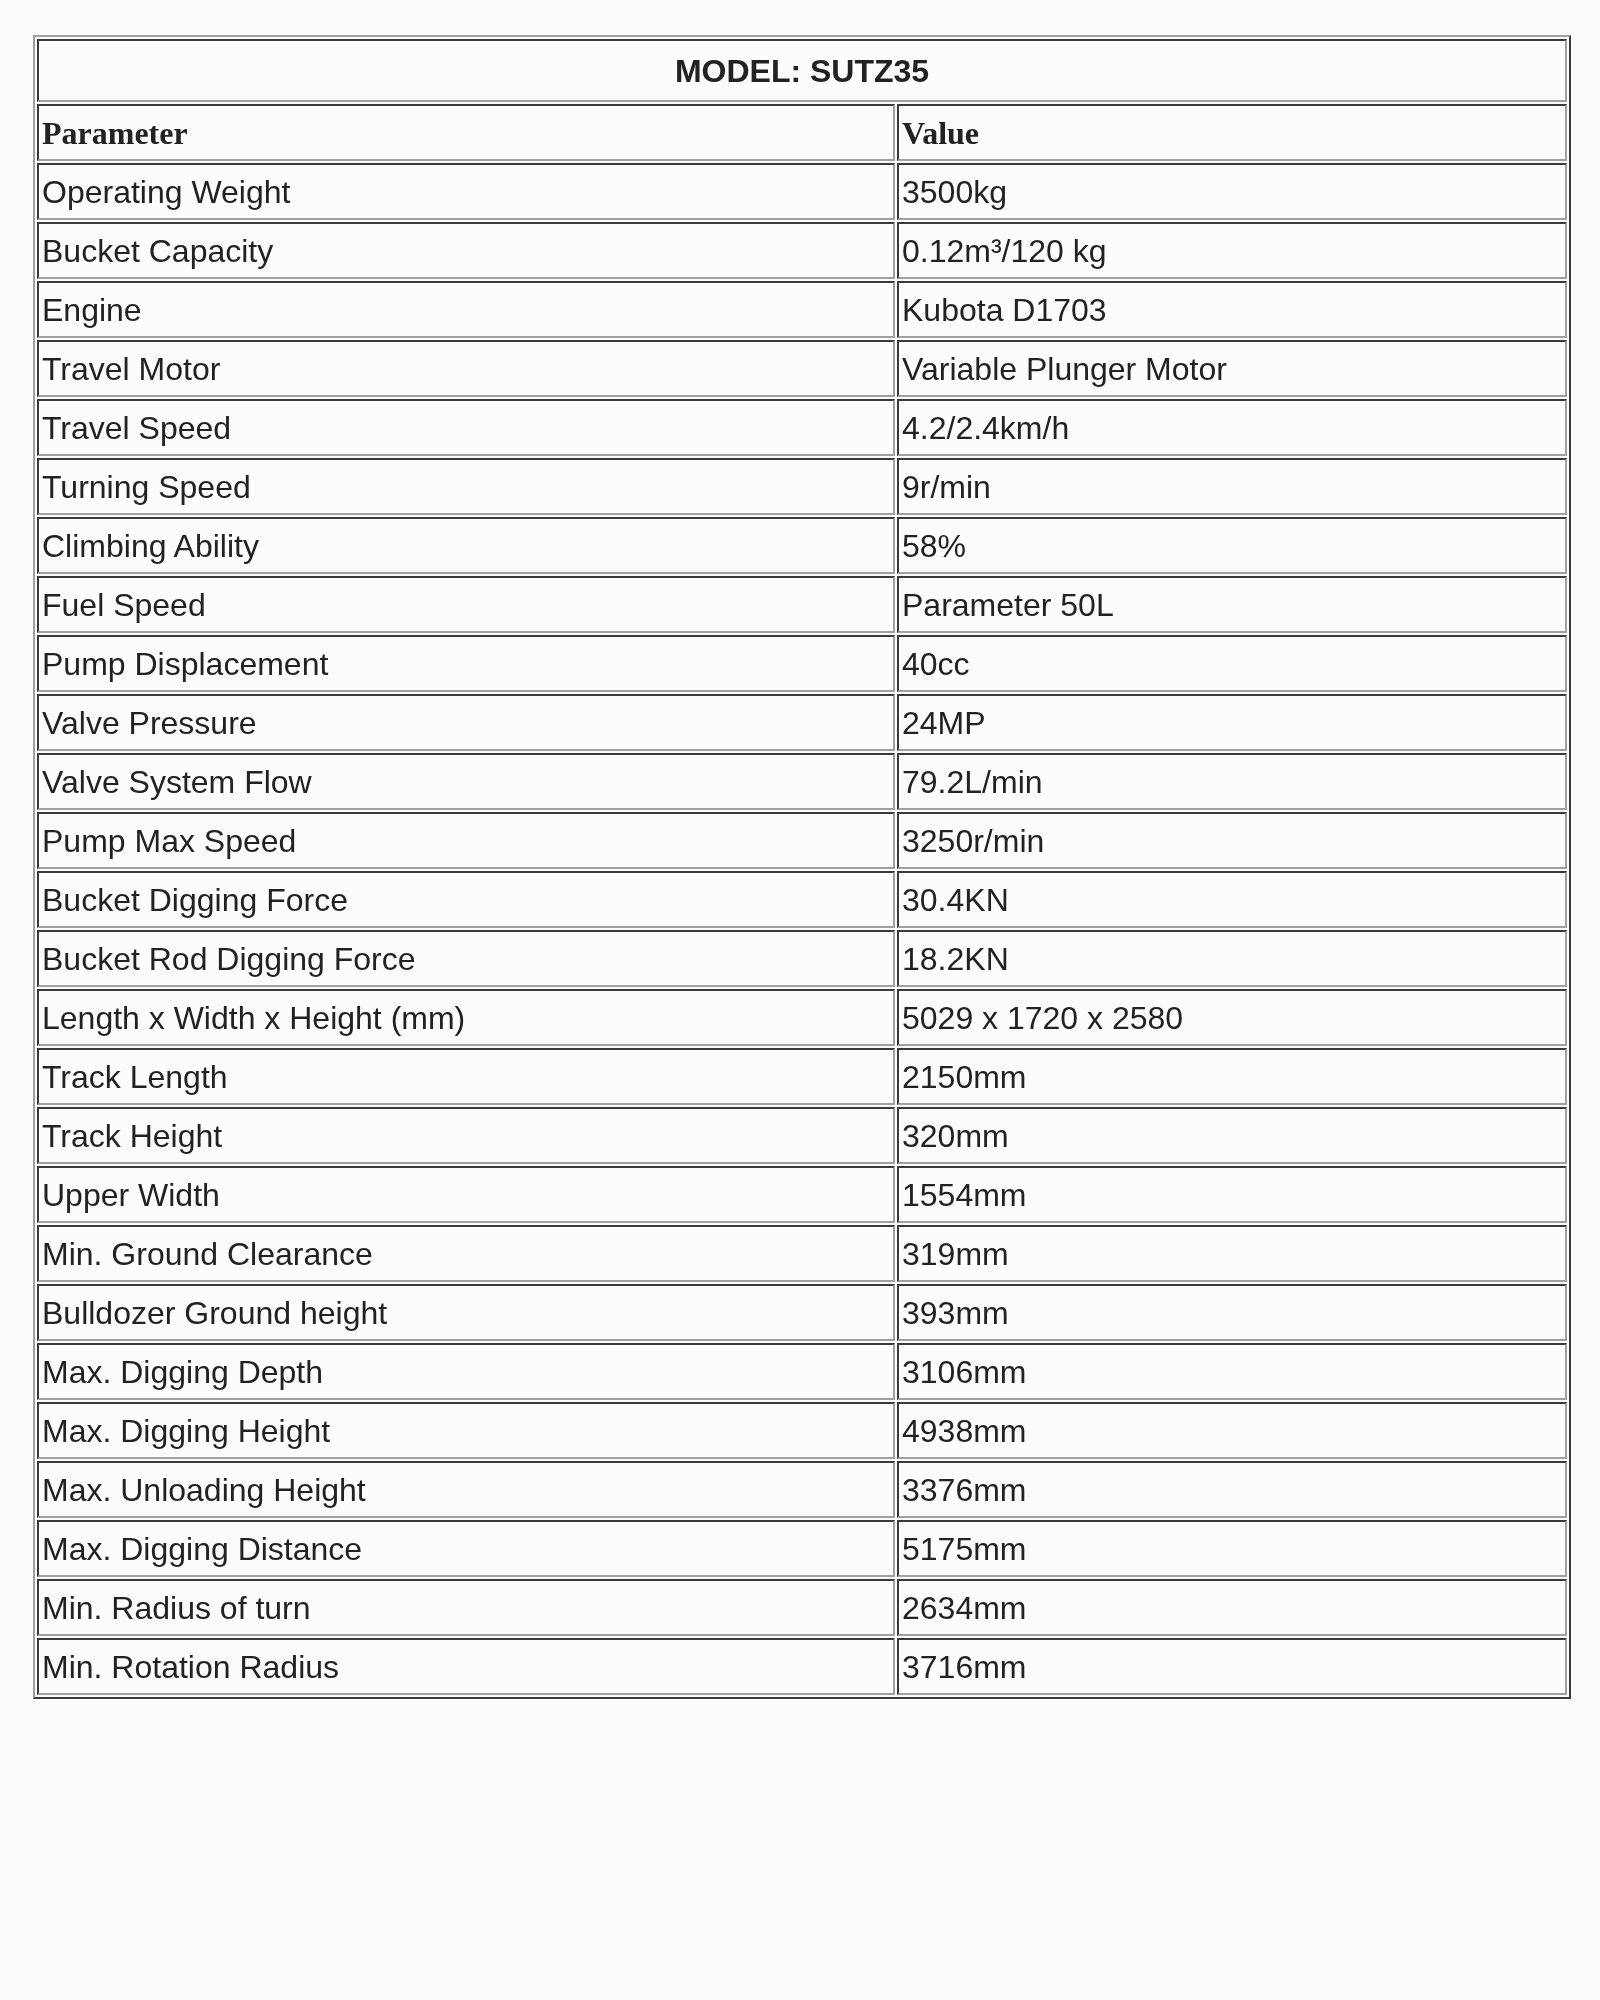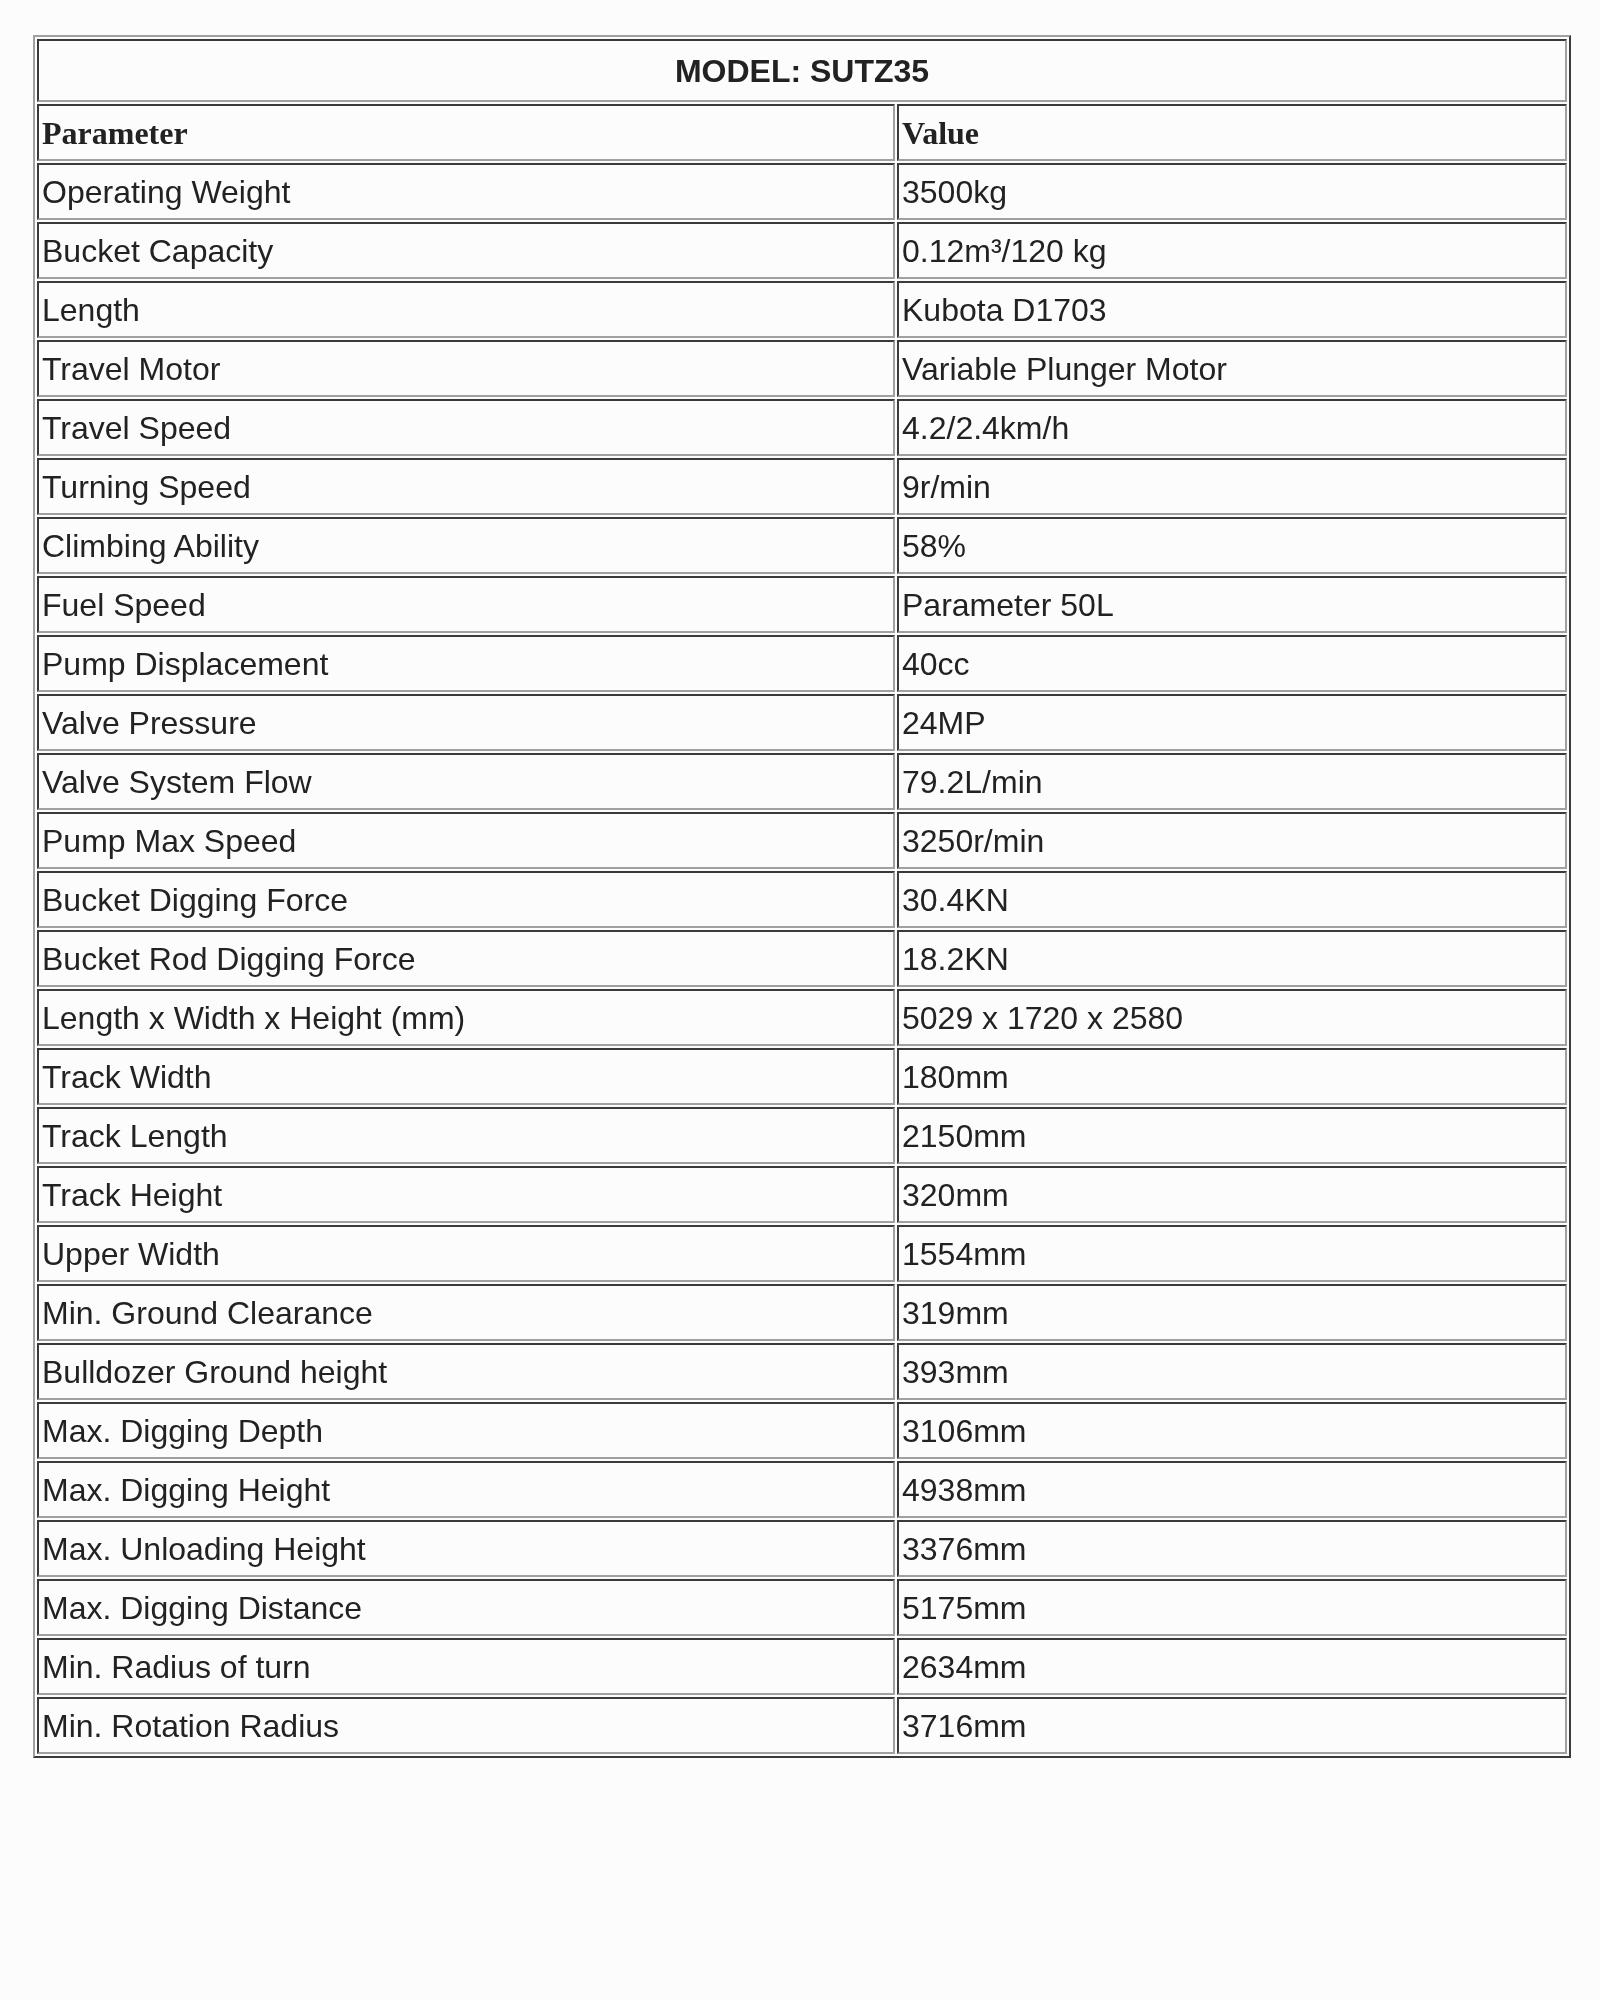--- a/index.html
+++ b/index.html
@@ -66,21 +66,21 @@
     </tr>
   <tr>
         <td class="data-cell">Operating Weight</td>
         <td class="data-cell">3500kg</td>
       </tr>
       <tr>
         <td class="data-cell">Bucket Capacity</td>
         <td class="data-cell">0.12m³/120 kg</td>
       </tr>
       <tr>
-        <td class="data-cell">Length</td>
+        <td class="data-cell">Engine</td>
         <td class="data-cell">Kubota D1703</td>
       </tr>
       <tr>
         <td class="data-cell">Travel Motor</td>
         <td class="data-cell">Variable Plunger Motor</td>
       </tr>
       <tr>
         <td class="data-cell">Travel Speed</td>
         <td class="data-cell">4.2/2.4km/h</td>
       </tr>
@@ -118,24 +118,20 @@
       </tr>
       <tr>
         <td class="data-cell">Bucket Rod Digging Force</td>
         <td class="data-cell">18.2KN</td>
       </tr>
       <tr>
         <td class="data-cell">Length x Width x Height (mm)</td>
         <td class="data-cell">5029 x 1720 x 2580</td>
       </tr>
       <tr>
-        <td class="data-cell">Track Width</td>
-        <td class="data-cell">180mm</td>
-      </tr>
-      <tr>
         <td class="data-cell">Track Length</td>
         <td class="data-cell">2150mm</td>
       </tr>
       <tr>
         <td class="data-cell">Track Height</td>
         <td class="data-cell">320mm</td>
       </tr>
       <tr>
         <td class="data-cell">Upper Width</td>
         <td class="data-cell">1554mm</td>

